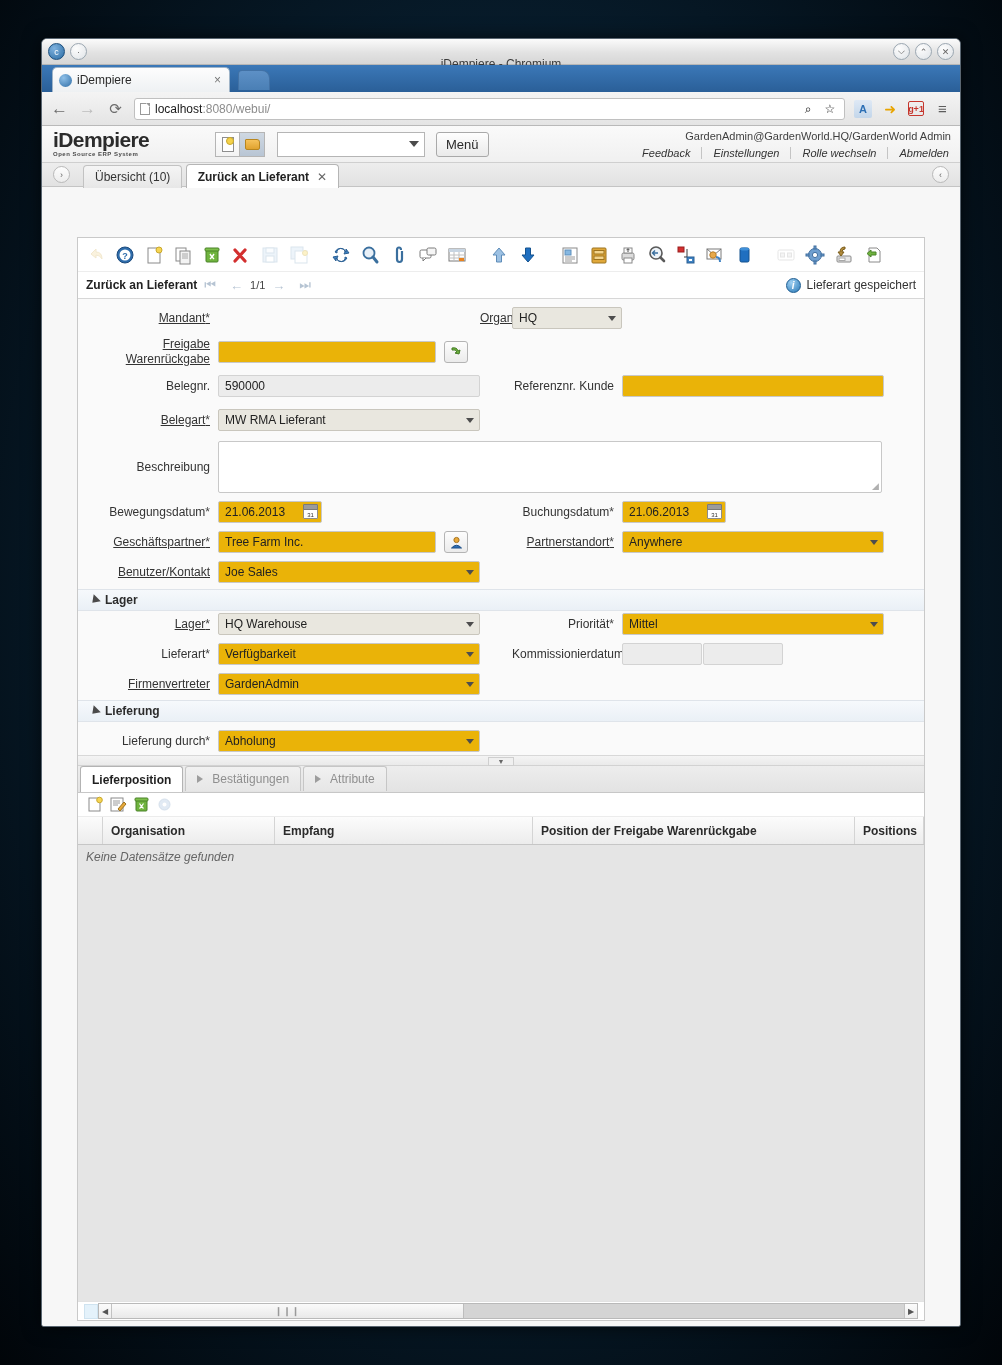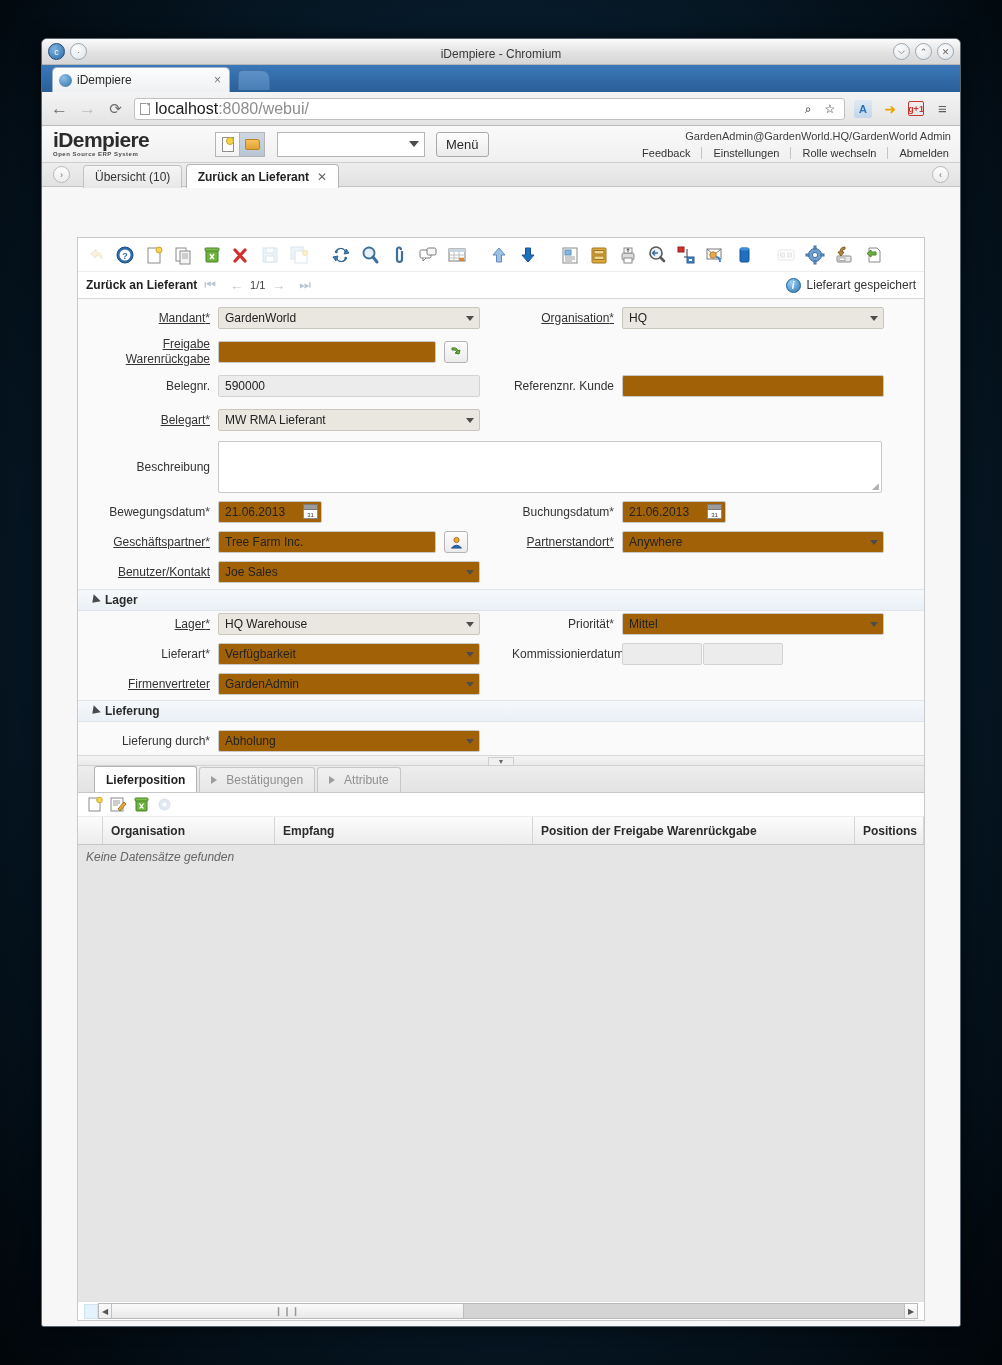--- a/index.html
+++ b/index.html
@@ -22,21 +22,21 @@
     box-shadow: 0 0 18px rgba(0,0,0,.65);
     overflow:hidden;
   }
   .titlebar {
     height:26px;
     background: linear-gradient(#fbfbfb, #e2e2e2 55%, #d6d6d6);
     border-bottom:1px solid #b6b6b6;
     position:relative;
   }
   .titlebar .title {
-    position:absolute; left:0; right:0; top:8px; text-align:center;
+    position:absolute; left:0; right:0; top:18px; text-align:center;
     font-size:12px; color:#3a3a3a;
   }
   .tb-left-ico { position:absolute; left:6px; top:4px; display:flex; gap:5px; }
   .circ {
     width:17px; height:17px; border-radius:50%;
     border:1px solid #9aa6b0;
     background:radial-gradient(circle at 35% 30%, #fdfdfd, #dfe3e7);
     display:flex;align-items:center;justify-content:center;
     font-size:9px; color:#666;
   }
@@ -88,21 +88,21 @@
   .omni{
     flex:1; height:22px;
     background:#fff; border:1px solid #c0c0c0; border-radius:3px;
     display:flex; align-items:center; padding:0 5px; gap:5px;
   }
   .omni .pageico{
     width:10px;height:12px;border:1px solid #999;background:#fff;flex:none;
     position:relative;
   }
   .omni .pageico:after{content:"";position:absolute;right:-1px;top:-1px;border-width:0 4px 4px 0;border-style:solid;border-color:#fff #999;}
-  .urltext{font-size:16px; color:#8d8d8d;}
+  .urltext{font-size:12px; color:#8d8d8d;}
   .urltext b{color:#1a1a1a; font-weight:normal;}
   .omni-r{ display:flex; align-items:center; gap:4px; margin-left:auto; }
   .ext{width:18px;height:18px;display:flex;align-items:center;justify-content:center;font-size:12px;}
   .ext.tr{color:#2c6fb5;font-weight:bold;font-size:11px;background:linear-gradient(#dfe9f5,#c3d6ea);border-radius:2px;}
   .ext.mob{color:#e8a400;font-size:14px;}
   .ext.gp{color:#c6372e;border:1px solid #c6372e;border-radius:2px;font-size:9px;font-weight:bold;width:16px;height:15px;}
   .hamb{font-size:15px;color:#5d5d5d;letter-spacing:0;}
 
   
   #page{
@@ -141,21 +141,21 @@
   .hdr-select .cv{position:absolute;right:5px;top:8px;border:5px solid transparent;border-top:6px solid #4b4b4b;}
   .menu-btn{
     position:absolute; left:394px; top:6px; height:25px; padding:0 9px;
     background:linear-gradient(#fefefe,#eaeaea);
     border:1px solid #a9a9a9; border-radius:3px;
     display:flex;align-items:center; font-size:13px; color:#2a2a2a;
   }
   .usrline{
     position:absolute; right:9px; top:4px; font-size:11px; color:#3f3f3f;
   }
-  .hlinks{ position:absolute; right:9px; top:21px; display:flex; font-size:11px; }
+  .hlinks{ position:absolute; right:9px; top:21px; display:flex; font-size:11px;font-style:italic; }
   .hlinks a{ color:#333; text-decoration:none; padding:0 11px; border-right:1px solid #c4c4c4;}
   .hlinks a:last-child{border-right:none; padding-right:2px;}
 
   
   .wtabs{
     position:relative; height:24px;
     background:linear-gradient(#ededed,#e2e2e2);
     border-bottom:1px solid #c4c4c4;
     padding-left:41px;
   }
@@ -227,21 +227,21 @@
     padding:2px 0;
   }
   .lbl{
     text-align:right; padding-right:8px; font-size:12px; color:#333;
     line-height:1.25;
   }
   .lbl.u{ text-decoration:underline; }
   .lbl .req{ color:#444; }
   .fld{ position:relative; height:22px; }
   .inp{
-    width:100%; height:22px; background:#a16207;
+    width:100%; height:22px; background:#eab308;
     border:1px solid #c8c8c8; border-radius:2px;
     font-size:12px; color:#222;
     padding:0 6px; line-height:20px;
     overflow:hidden; white-space:nowrap;
   }
   .inp.ro{ background:#ececec; border-color:#d3d3d3; }
   .inp.sel{ padding-right:20px; }
   .inp.sel.mand{ background:#e9e7df; border-color:#c9c6bd; }
   .caret{
     position:absolute; right:6px; top:9px;
@@ -294,21 +294,21 @@
     position:absolute;left:50%;top:1px;transform:translateX(-50%);
     width:26px;height:9px;background:#f0f0f0;border:1px solid #cfcfcf;
     display:flex;align-items:center;justify-content:center;
     font-size:7px;color:#666;
   }
 
   
   .btabs{
     height:27px; background:linear-gradient(#ededed,#e3e3e3);
     border-bottom:1px solid #c7c7c7;
-    padding-left:16px; display:flex; align-items:center;
+    padding-left:2px; display:flex; align-items:flex-start;
   }
   .btab2{
     height:25px; padding:0 11px; display:flex;align-items:center;gap:5px;
     font-size:12px; color:#8f8f8f;
     background:linear-gradient(#f1f1f1,#e6e6e6);
     border:1px solid #c6c6c6; border-bottom:none; border-radius:3px 3px 0 0;
     margin-right:2px;
   }
   .btab2.active{ background:#fff; color:#1f1f1f; font-weight:bold; height:26px; border-color:#b3b3b3;}
   .btab2 .tri{
@@ -628,24 +628,20 @@
         <span class="savedmsg">
           <span class="infoico">i</span>
           <span>Lieferart gespeichert</span>
         </span>
       </div>
 
       <div class="formarea">
 
         <div class="grp" style="margin-top:6px">
           <div class="lbl u"><span>Mandant</span><span class="req">*</span></div>
-          <div class="fld">
-            <div class="inp sel mand">GardenWorld</div>
-            <div class="caret"></div>
-          </div>
           <div></div>
           <div class="lbl u"><span>Organisation</span><span class="req">*</span></div>
           <div class="fld">
             <div class="inp sel mand">HQ</div>
             <div class="caret"></div>
           </div>
           <div></div>
         </div>
 
         <div class="grp" style="margin-top:4px">

